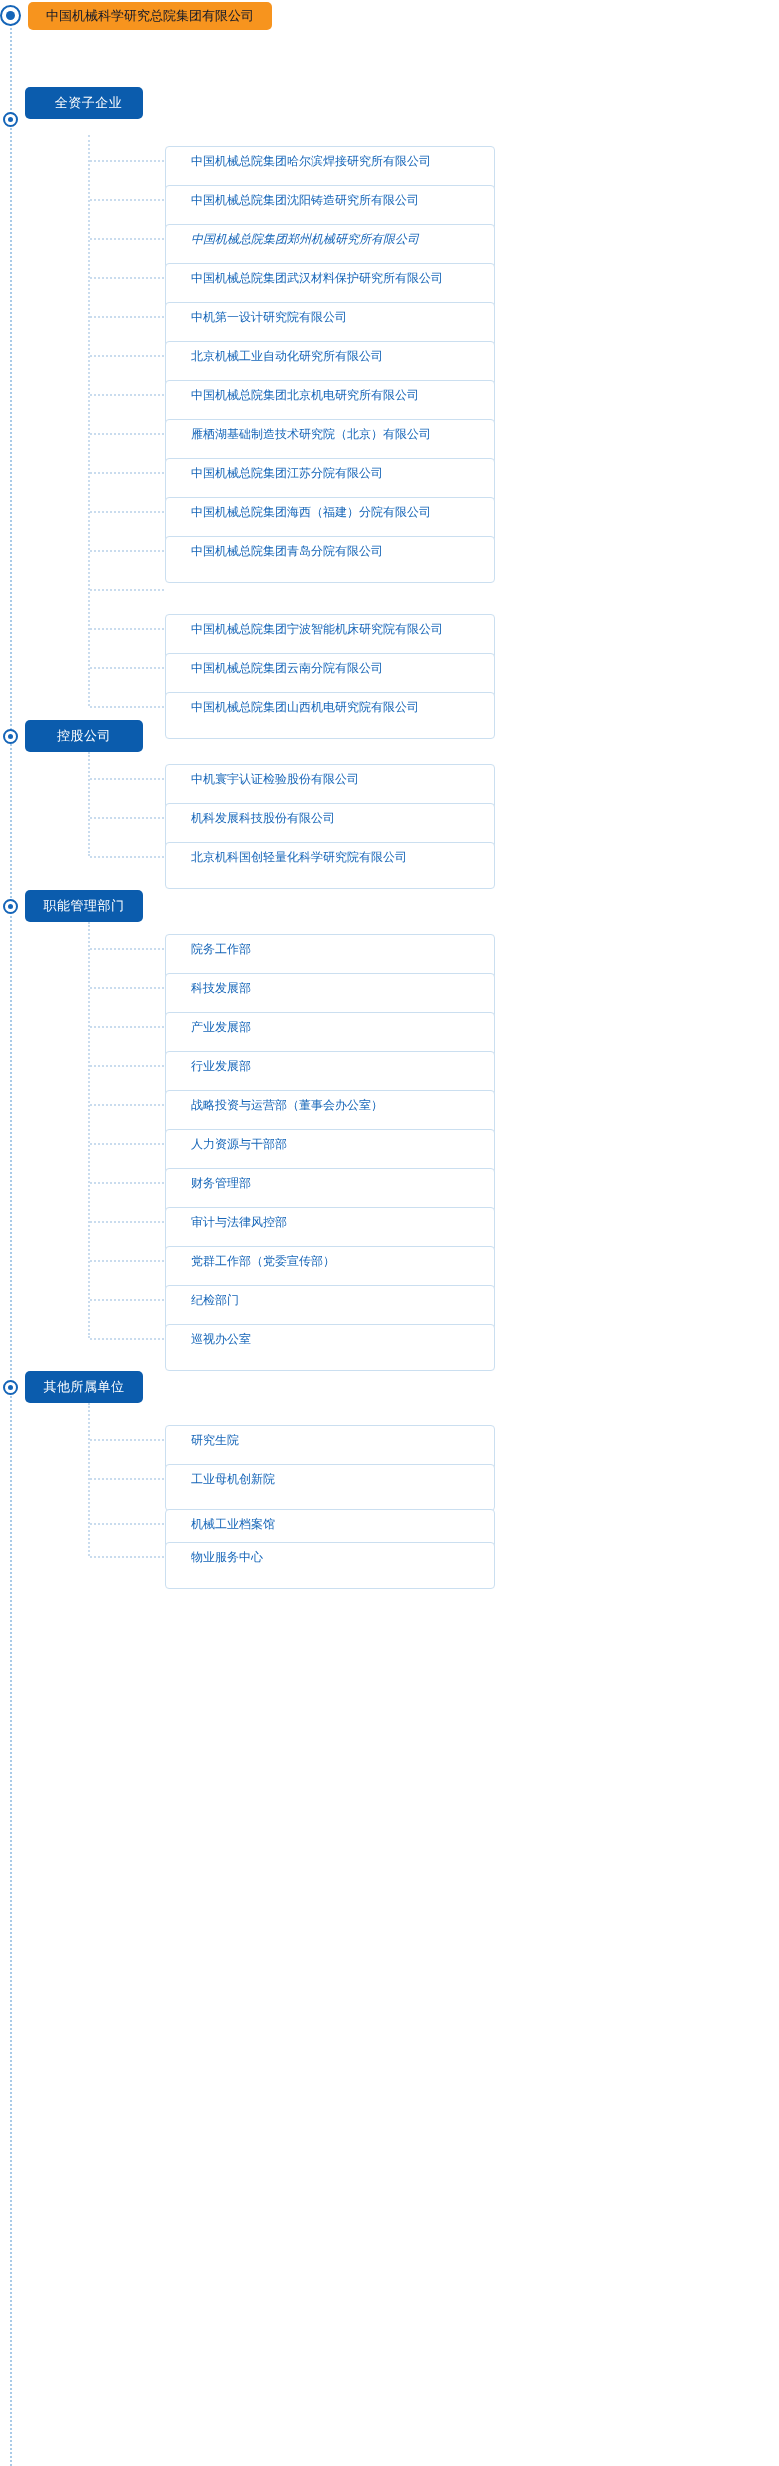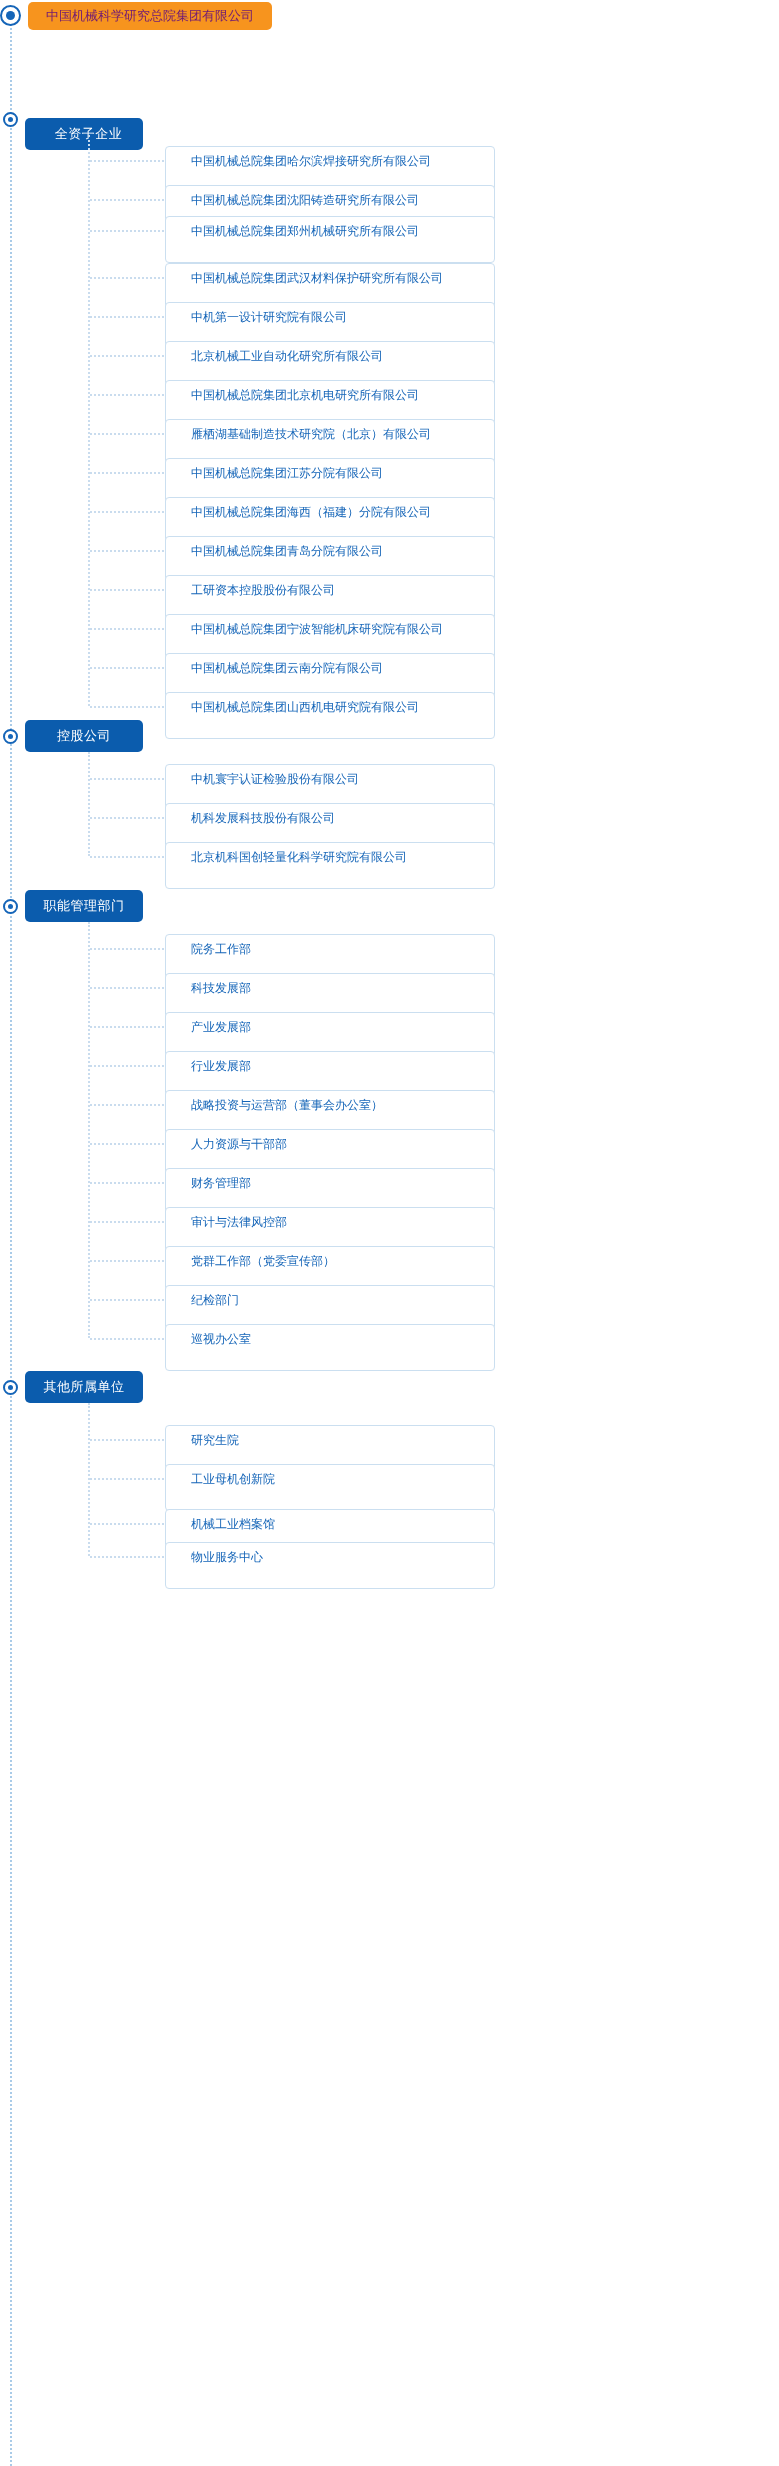--- a/index.html
+++ b/index.html
@@ -58,21 +58,21 @@
     left:0;top:0;
     width:779px;height:32px;
   }
   .root-pill{
     position:absolute;
     left:28px;top:2px;
     height:28px;
     padding:0 18px;
     background:#f7941e;
     border-radius:5px;
-    color:#701a75;
+    color:#0f172a;
     font-size:13px;
     line-height:28px;
     white-space:nowrap;
     box-sizing:border-box;
     cursor:pointer;
   }
 
   
   .group{position:absolute;left:0;width:779px;}
   .cat-head{
@@ -138,31 +138,31 @@
   <div class="trunk"></div>
 
   <div class="root-row">
     <div class="marker" style="top:5px;"></div>
     <div class="root-pill">中国机械科学研究总院集团有限公司</div>
   </div>
 
   <div id="groups-host">
       <div class="group" style="top: 0px;">
         <div class="marker small" style="top: 112px;"></div>
-        <div class="cat-head" style="top: 118px; padding-left: 9px;">全资子企业</div>
+        <div class="cat-head" style="top: 87px; padding-left: 9px;">全资子企业</div>
         <div class="branch" style="top: 135px; height: 571px;"></div>
         <div class="item-row" style="top: 146px;">
           <div class="connector"></div>
           <div class="item-box">中国机械总院集团哈尔滨焊接研究所有限公司</div>
         </div>
         <div class="item-row" style="top: 185px;">
           <div class="connector"></div>
           <div class="item-box">中国机械总院集团沈阳铸造研究所有限公司</div>
         </div>
-        <div class="item-row" style="top: 216px;">
+        <div class="item-row" style="top: 224px; font-style: italic;">
           <div class="connector"></div>
           <div class="item-box">中国机械总院集团郑州机械研究所有限公司</div>
         </div>
         <div class="item-row" style="top: 263px;">
           <div class="connector"></div>
           <div class="item-box">中国机械总院集团武汉材料保护研究所有限公司</div>
         </div>
         <div class="item-row" style="top: 302px;">
           <div class="connector"></div>
           <div class="item-box">中机第一设计研究院有限公司</div>
@@ -186,21 +186,20 @@
         <div class="item-row" style="top: 497px;">
           <div class="connector"></div>
           <div class="item-box">中国机械总院集团海西（福建）分院有限公司</div>
         </div>
         <div class="item-row" style="top: 536px;">
           <div class="connector"></div>
           <div class="item-box">中国机械总院集团青岛分院有限公司</div>
         </div>
         <div class="item-row" style="top: 575px;">
           <div class="connector"></div>
-          <div class="item-box">工研资本控股股份有限公司</div>
         </div>
         <div class="item-row" style="top: 614px;">
           <div class="connector"></div>
           <div class="item-box">中国机械总院集团宁波智能机床研究院有限公司</div>
         </div>
         <div class="item-row" style="top: 653px;">
           <div class="connector"></div>
           <div class="item-box">中国机械总院集团云南分院有限公司</div>
         </div>
         <div class="item-row" style="top: 692px;">

